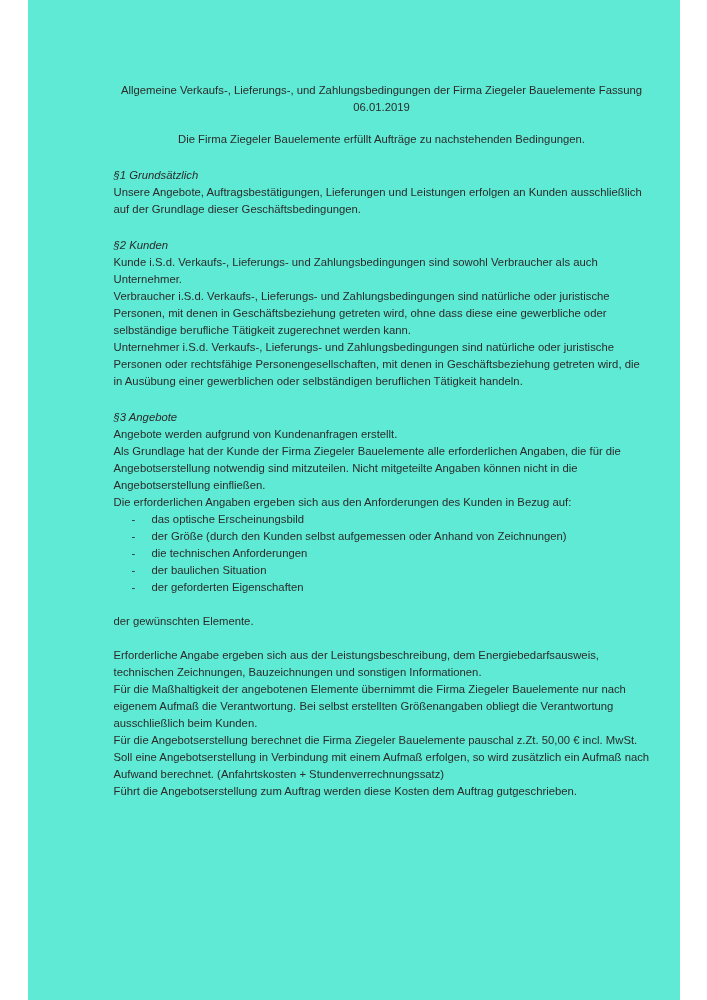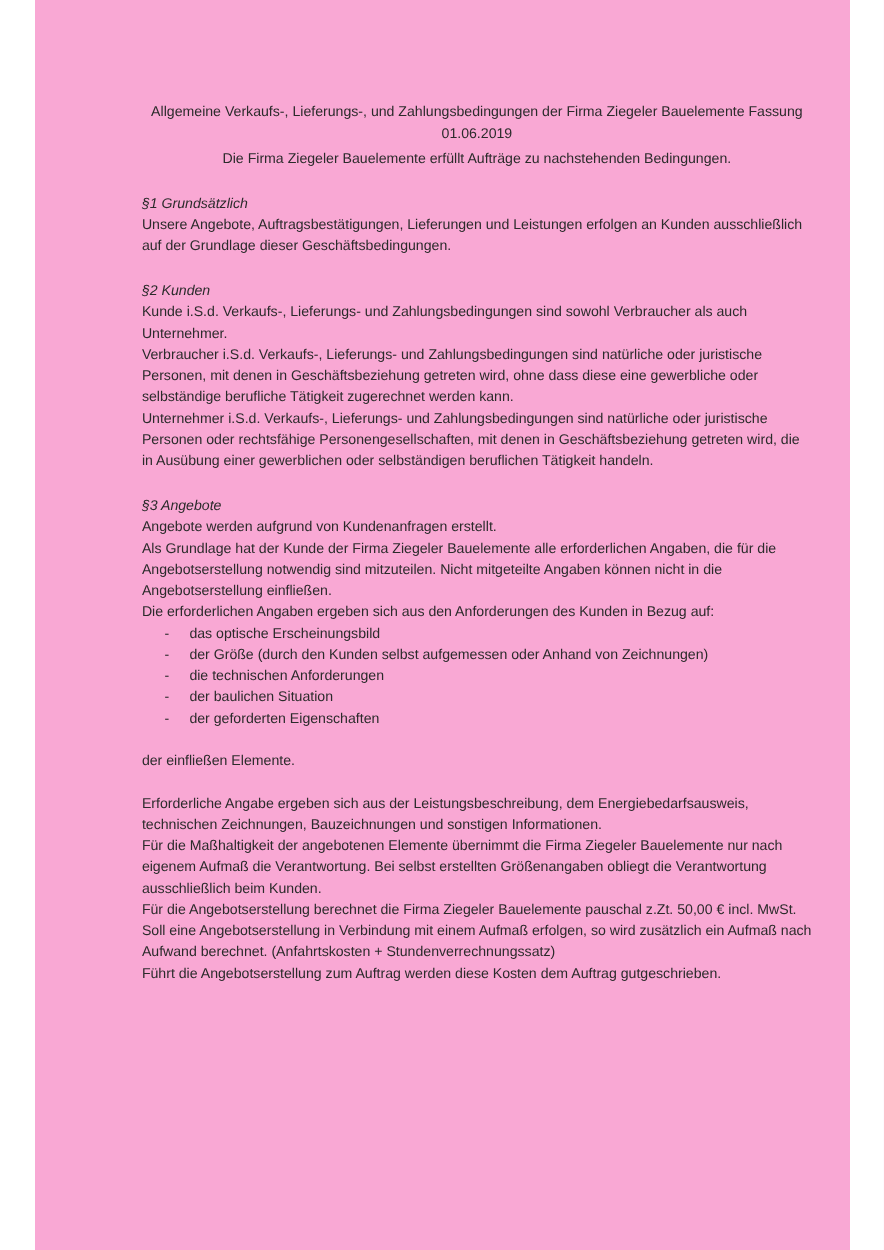--- a/index.html
+++ b/index.html
@@ -10,41 +10,41 @@
   }
   body {
     font-family: "Liberation Sans", "DejaVu Sans", sans-serif;
     color: #2b2b2b;
   }
   .page {
     position: relative;
     width: 652px;
     height: 1000px;
     margin: 0 auto;
-    background: #f9a8d4;
+    background: #5eead4;
     overflow: hidden;
     box-sizing: border-box;
   }
   .doc-body {
     position: absolute;
     left: 86px;
     top: 82px;
     width: 536px;
   }
   .title-block {
     text-align: center;
     font-size: 11.3px;
     line-height: 17px;
     color: #2b2b2b;
   }
   .subtitle-block {
     text-align: center;
     font-size: 11.3px;
     line-height: 17px;
-    margin-top: 3px;
+    margin-top: 15px;
     color: #2b2b2b;
   }
   .section {
     margin-top: 19px;
   }
   .sec-heading {
     font-size: 11.3px;
     line-height: 17px;
     color: #2b2b2b;
     font-style: italic;
@@ -86,21 +86,21 @@
   }
 </style>
 </head>
 <body>
 
 <div class="page">
   <div class="doc-body">
 
     <div class="title-block">
       <div>Allgemeine Verkaufs-, Lieferungs-, und Zahlungsbedingungen der Firma Ziegeler Bauelemente Fassung</div>
-      <div>01.06.2019</div>
+      <div>06.01.2019</div>
     </div>
 
     <div class="subtitle-block">Die Firma Ziegeler Bauelemente erfüllt Aufträge zu nachstehenden Bedingungen.</div>
 
     <div class="section">
       <div class="sec-heading">§1 Grundsätzlich</div>
       <div class="para">Unsere Angebote, Auftragsbestätigungen, Lieferungen und Leistungen erfolgen an Kunden ausschließlich auf der Grundlage dieser Geschäftsbedingungen.</div>
     </div>
 
     <div class="section">
@@ -132,21 +132,21 @@
         <li class="dash-item">
           <span class="dash-mark">-</span>
           <span>der baulichen Situation</span>
         </li>
         <li class="dash-item">
           <span class="dash-mark">-</span>
           <span>der geforderten Eigenschaften</span>
         </li>
       </ul>
 
-      <div class="trailing-line">der einfließen Elemente.</div>
+      <div class="trailing-line">der gewünschten Elemente.</div>
 
       <div class="para para-gap">Erforderliche Angabe ergeben sich aus der Leistungsbeschreibung, dem Energiebedarfsausweis, technischen Zeichnungen, Bauzeichnungen und sonstigen Informationen.</div>
       <div class="para para-gap">Für die Maßhaltigkeit der angebotenen Elemente übernimmt die Firma Ziegeler Bauelemente nur nach eigenem Aufmaß die Verantwortung. Bei selbst erstellten Größenangaben obliegt die Verantwortung ausschließlich beim Kunden.</div>
 
       <div class="para para-gap">Für die Angebotserstellung berechnet die Firma Ziegeler Bauelemente pauschal z.Zt. 50,00 € incl. MwSt.</div>
       <div class="para">Soll eine Angebotserstellung in Verbindung mit einem Aufmaß erfolgen, so wird zusätzlich ein  Aufmaß nach Aufwand berechnet. (Anfahrtskosten + Stundenverrechnungssatz)</div>
       <div class="para">Führt die Angebotserstellung zum Auftrag werden diese Kosten dem Auftrag gutgeschrieben.</div>
 
     </div>
 

